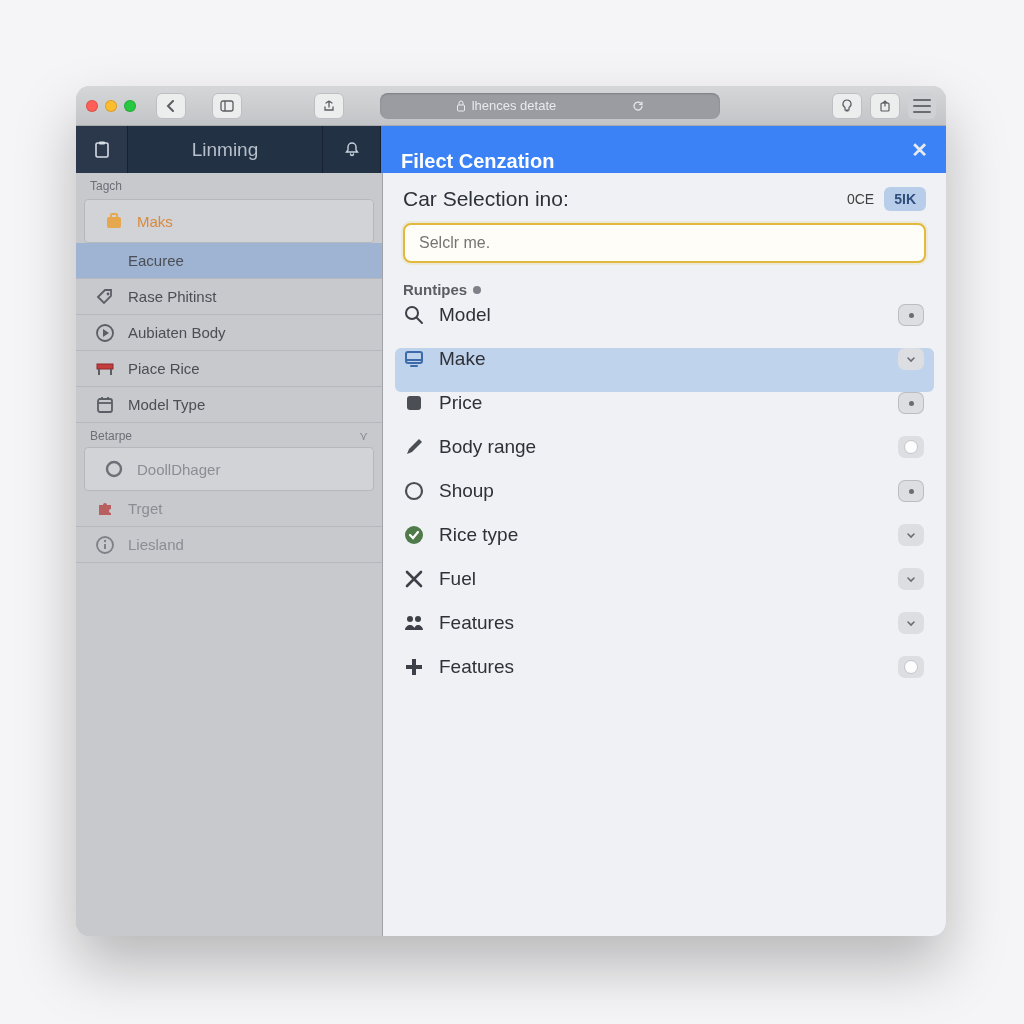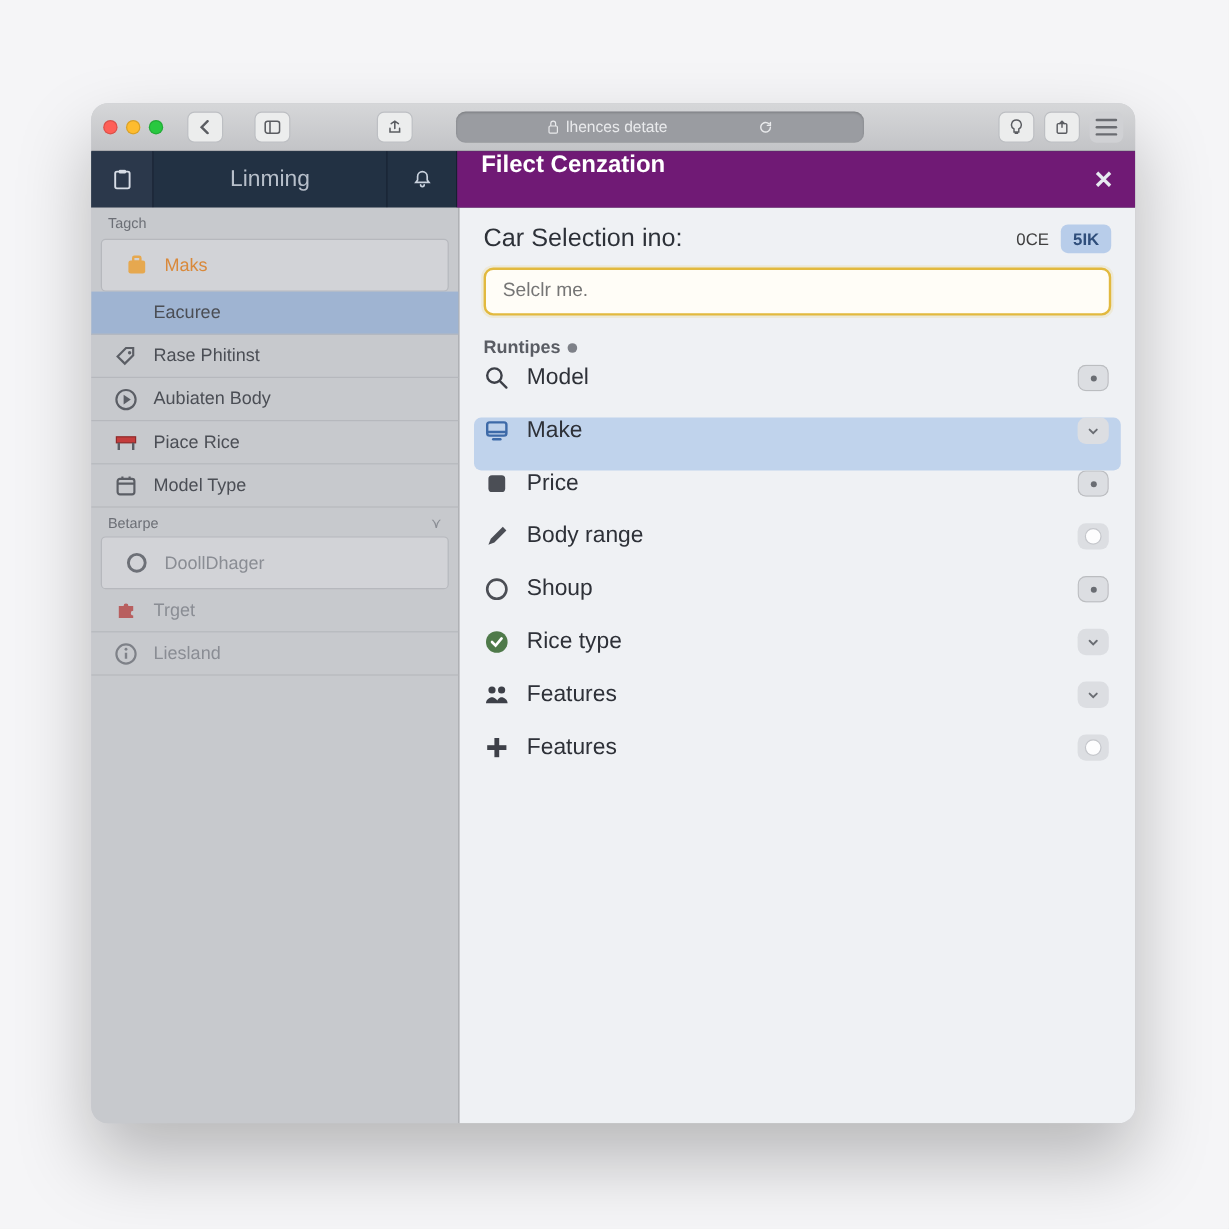--- a/index.html
+++ b/index.html
@@ -35,22 +35,22 @@
   .hamburger span{height:2px;background:#6a6c71;border-radius:1px;}
   
   .apptabs { height:47px; background:#1f2c3d; display:flex; align-items:stretch; }
   .apptab {
     width:52px; display:flex;align-items:center;justify-content:center;color:#d7dde6;
     background:#2b384b; border-right:1px solid #162030;
   }
   .apptab.labeled{width:195px;font-size:19px;color:#b7bfca;background:#223143;}
   .apptab.iconcell{width:58px;background:#223143;}
   .mainheader{
-    flex:1; background:#701a75; color:#fff; font-weight:700; font-size:20px;
-    display:flex; align-items:flex-start; padding-left:20px; position:relative;
+    flex:1; background:#3b82f6; color:#fff; font-weight:700; font-size:20px;
+    display:flex; align-items:flex-end; padding-left:20px; position:relative;
   }
   .mainheader .close{position:absolute;right:18px;top:12px;color:#e7ebf1;font-size:20px;cursor:pointer;}
   
   .body { flex:1; display:flex; min-height:0; }
   .sidebar {
     width:307px; background:#c7c9cd; border-right:1px solid #9fa1a6;
     display:flex; flex-direction:column; font-size:15px; color:#3b3e45;
   }
   .side-sectionlabel{font-size:12px;color:#6c6f76;padding:6px 14px 6px 14px;}
   .side-item{
@@ -375,20 +375,37 @@
               <span class="chip chev">
                 <svg viewBox="0 0 12 12">
                   <path d="M3 5l3 3 3-3" fill="none" stroke="#6a6d73" stroke-width="1.6" stroke-linecap="round"></path>
                 </svg>
               </span>
             </span>
           </div>
           <div class="opt">
             <span class="left">
               <span class="sideicon">
+                <svg width="22" height="22" viewBox="0 0 22 22">
+                  <path d="M4 4l14 14M18 4L4 18" stroke="#3d4048" stroke-width="2.6" stroke-linecap="round"></path>
+                </svg>
+              </span>
+              <span class="txt">Fuel</span>
+            </span>
+            <span class="right">
+              <span class="chip chev">
+                <svg viewBox="0 0 12 12">
+                  <path d="M3 5l3 3 3-3" fill="none" stroke="#6a6d73" stroke-width="1.6" stroke-linecap="round"></path>
+                </svg>
+              </span>
+            </span>
+          </div>
+          <div class="opt">
+            <span class="left">
+              <span class="sideicon">
                 <svg width="22" height="20" viewBox="0 0 22 20">
                   <circle cx="7" cy="6" r="3" fill="#3d4048"></circle>
                   <circle cx="15" cy="6" r="3" fill="#3d4048"></circle>
                   <path d="M2 17c0-3 3-5 5-5s5 2 5 5M11 17c0-3 2-5 4-5s5 2 5 5" fill="#3d4048"></path>
                 </svg>
               </span>
               <span class="txt">Features</span>
             </span>
             <span class="right">
               <span class="chip chev">

